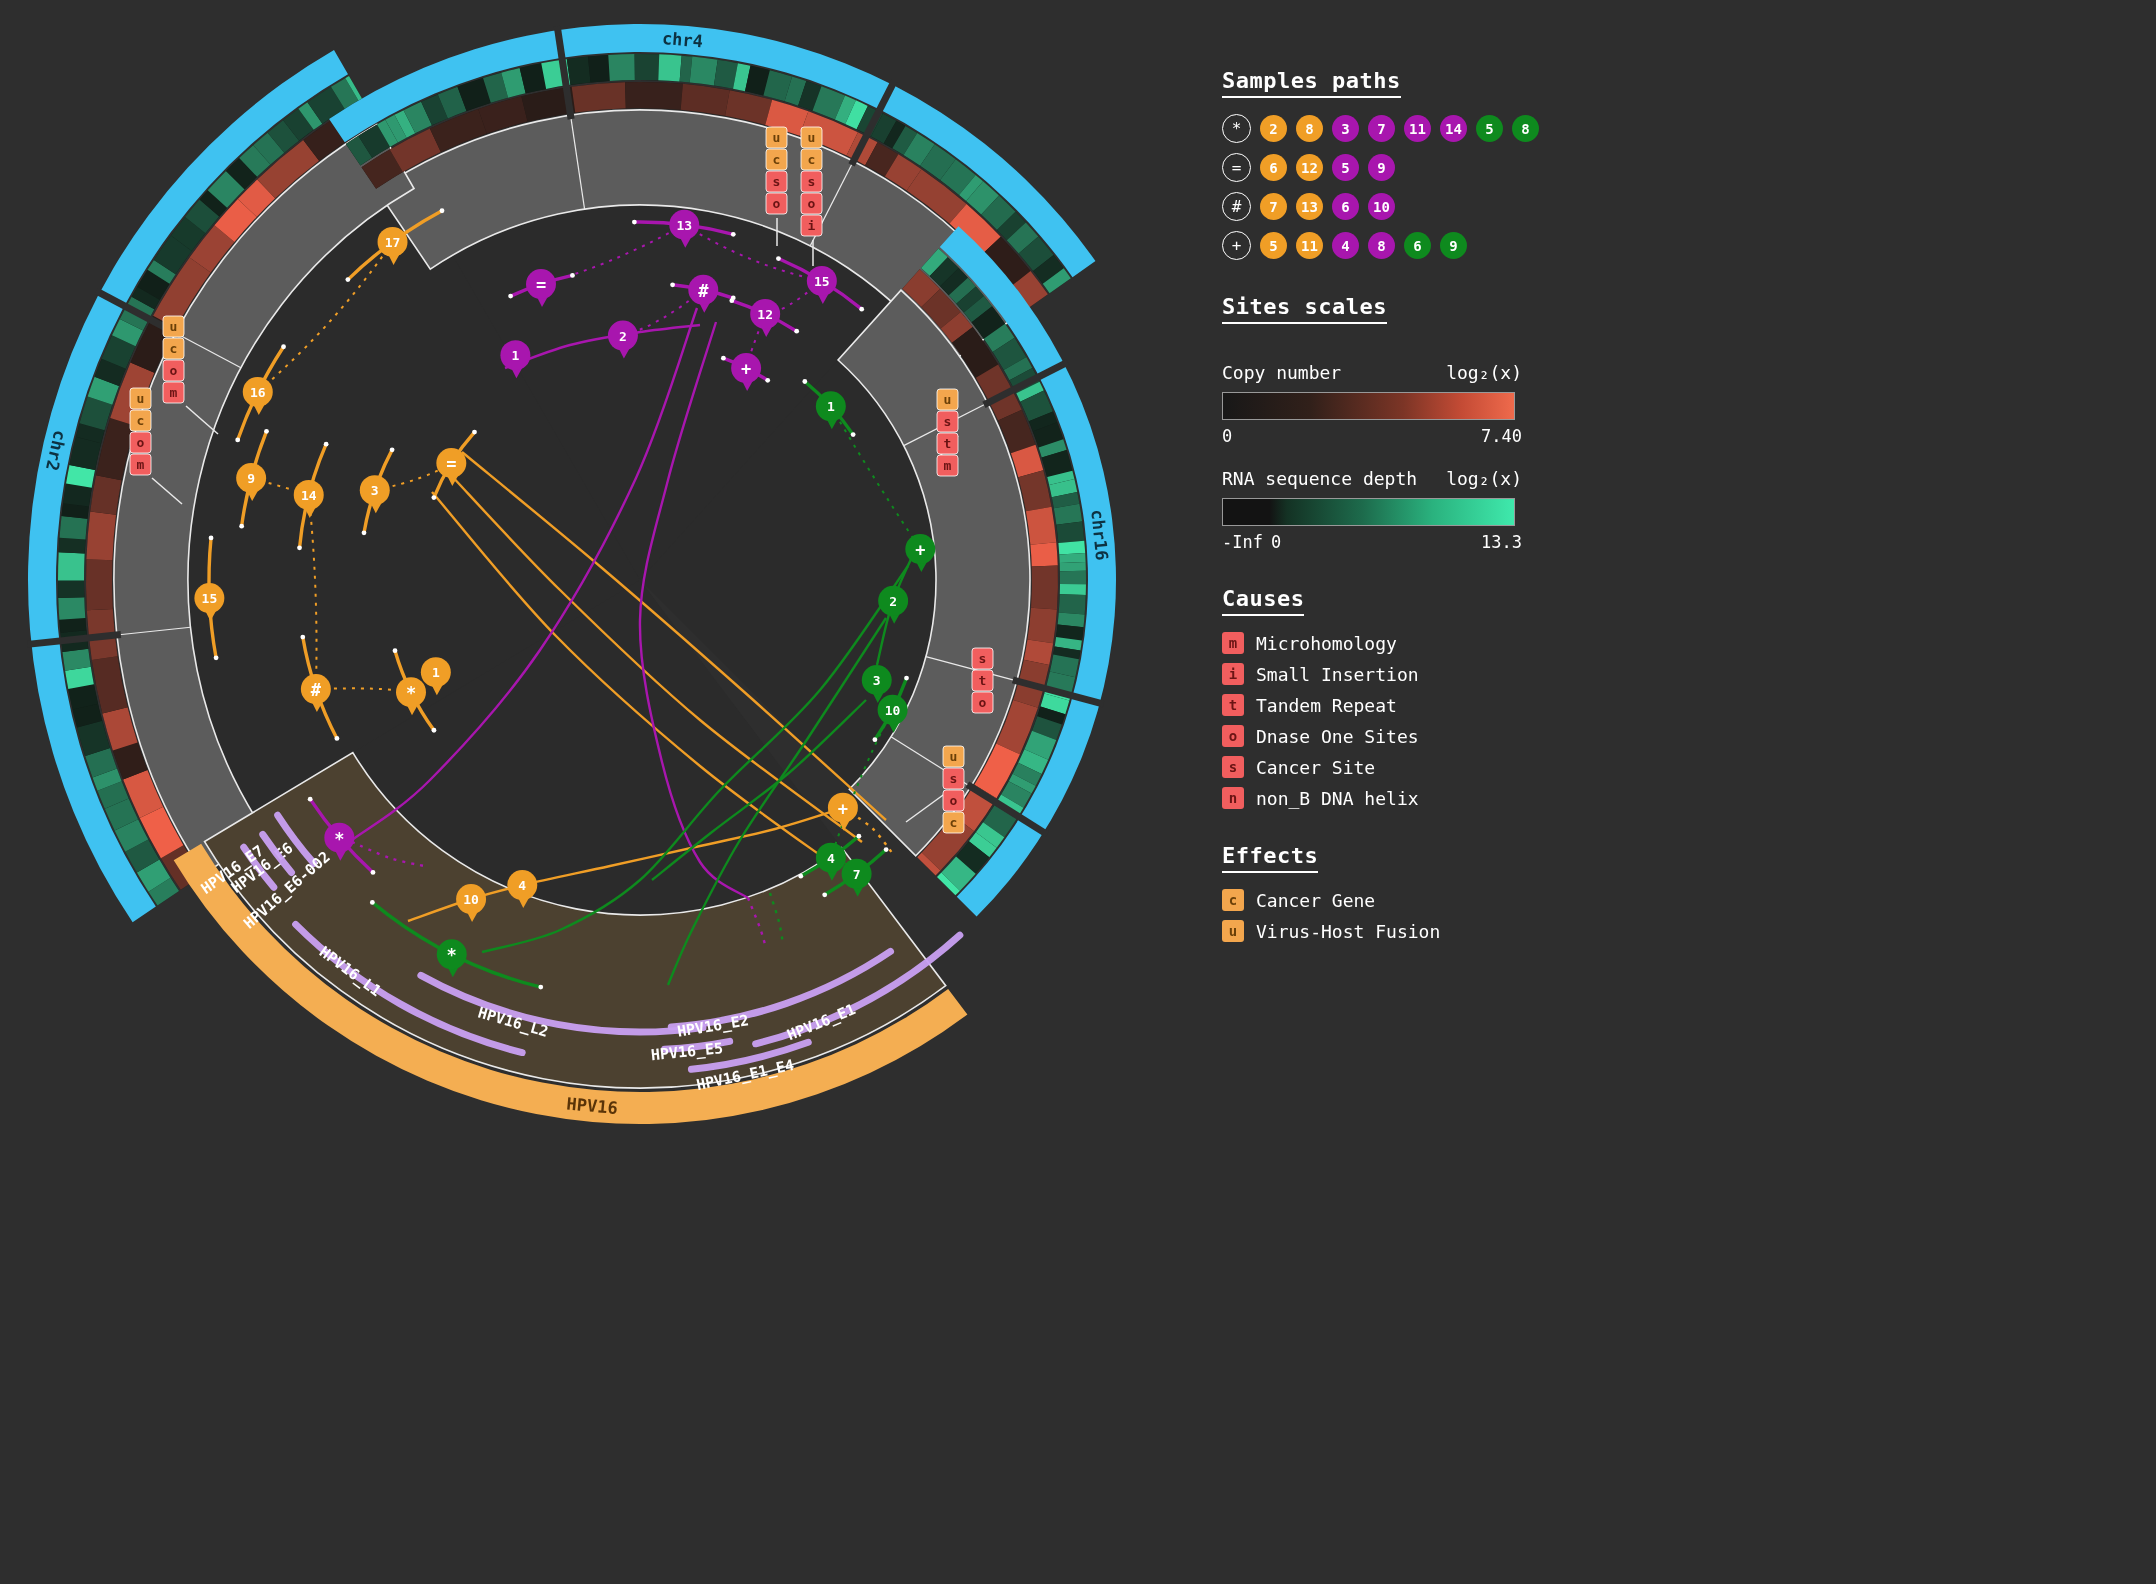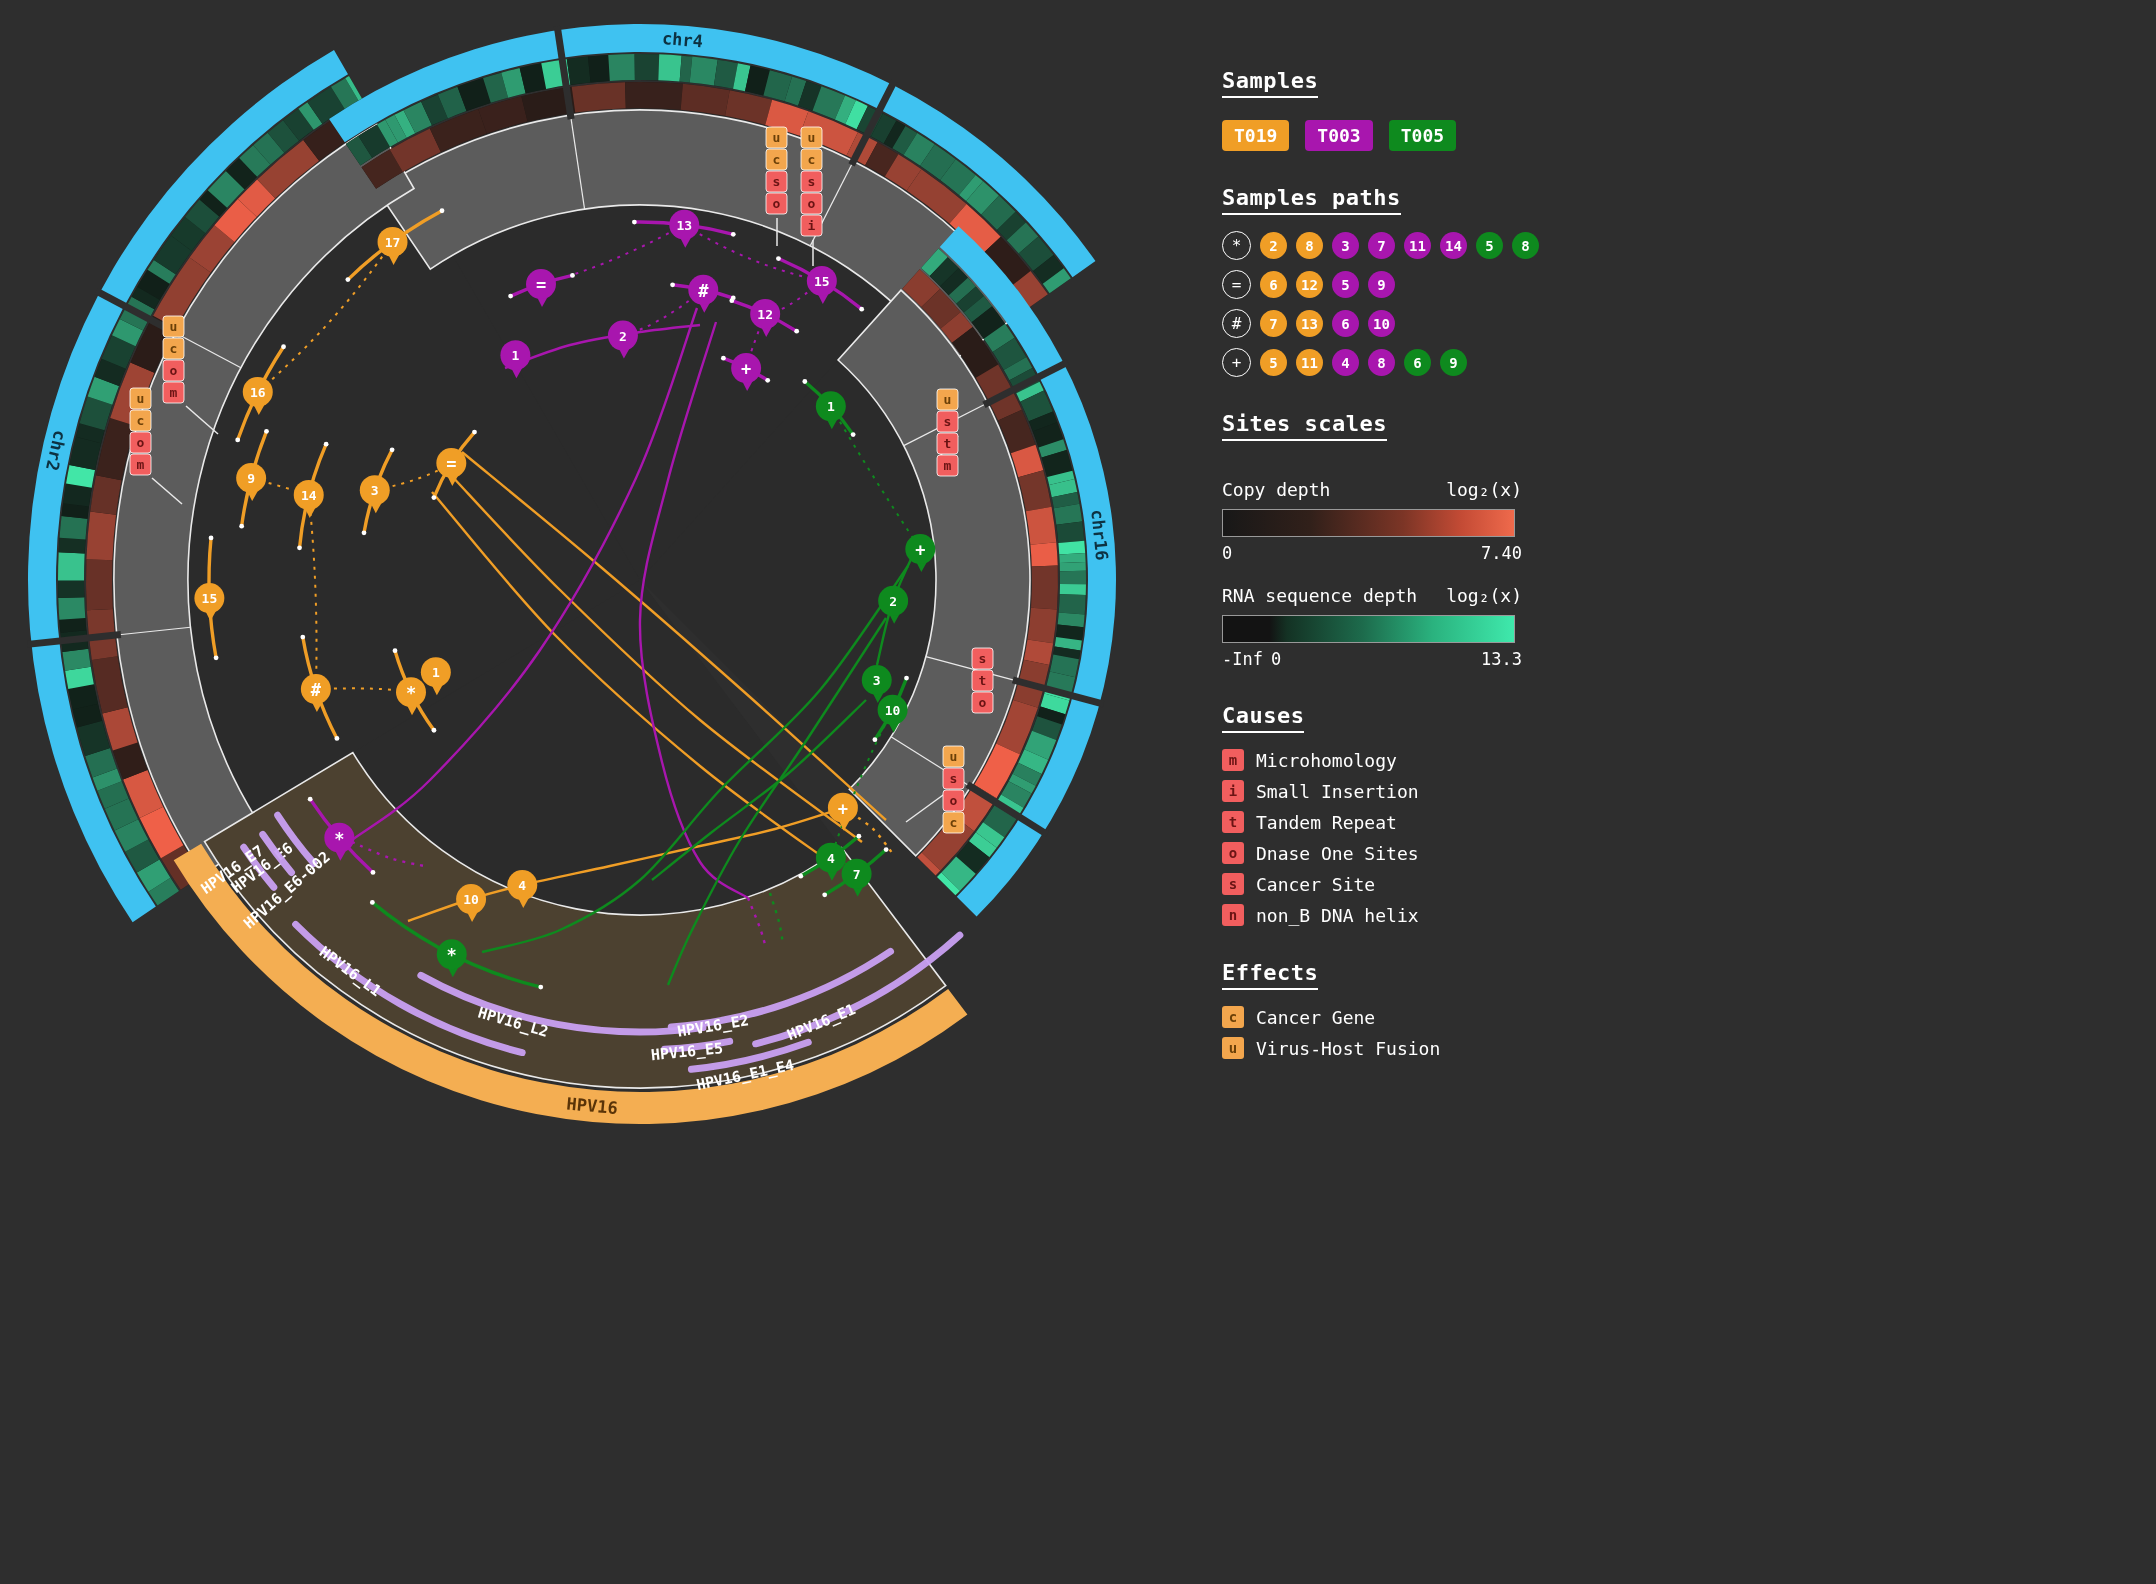--- a/index.html
+++ b/index.html
@@ -601,28 +601,20 @@
         <text x="0" y="0" text-anchor="middle" dy="5" fill="#ffffff" font-size="13">7</text>
       </g>
       <g transform="translate(451.73533957993936 954.322611709364)">
         <path d="M -6 9 L 1 23 L 10 7 Z" fill="#0e8a1e"></path>
         <circle cx="0" cy="0" r="15" fill="#0e8a1e"></circle>
         <text x="0" y="0" text-anchor="middle" dy="7" fill="#ffffff" font-size="17">*</text>
       </g>
     </svg>
 
   <aside class="legend">
-    <div class="sec">
-      <h2 class="lh">Samples</h2><br>
-      <div class="chiprow" id="sample-chips">
-          <span class="chip" style="background: rgb(240, 158, 38);">T019</span>
-          <span class="chip" style="background: rgb(168, 22, 174);">T003</span>
-          <span class="chip" style="background: rgb(14, 138, 30);">T005</span>
-        </div>
-    </div>
 
     <div class="sec">
       <h2 class="lh">Samples paths</h2>
       <div id="merged-rows">
           <div class="mrow">
             <span class="leader">*</span>
             <span class="lnode" style="background: rgb(240, 158, 38);">2</span>
             <span class="lnode" style="background: rgb(240, 158, 38);">8</span>
             <span class="lnode" style="background: rgb(168, 22, 174);">3</span>
             <span class="lnode" style="background: rgb(168, 22, 174);">7</span>
@@ -653,21 +645,21 @@
             <span class="lnode" style="background: rgb(168, 22, 174);">8</span>
             <span class="lnode" style="background: rgb(14, 138, 30);">6</span>
             <span class="lnode" style="background: rgb(14, 138, 30);">9</span>
           </div>
         </div>
     </div>
 
     <div class="sec">
       <h2 class="lh">Sites scales</h2>
       <div class="kv">
-        <span>Copy depth</span>
+        <span>Copy number</span>
         <span>log₂(x)</span>
       </div>
       <div class="scalebar copybar"></div>
       <div class="minmax">
         <span>0</span>
         <span>7.40</span>
       </div>
       <div class="kv">
         <span>RNA sequence depth</span>
         <span>log₂(x)</span>

